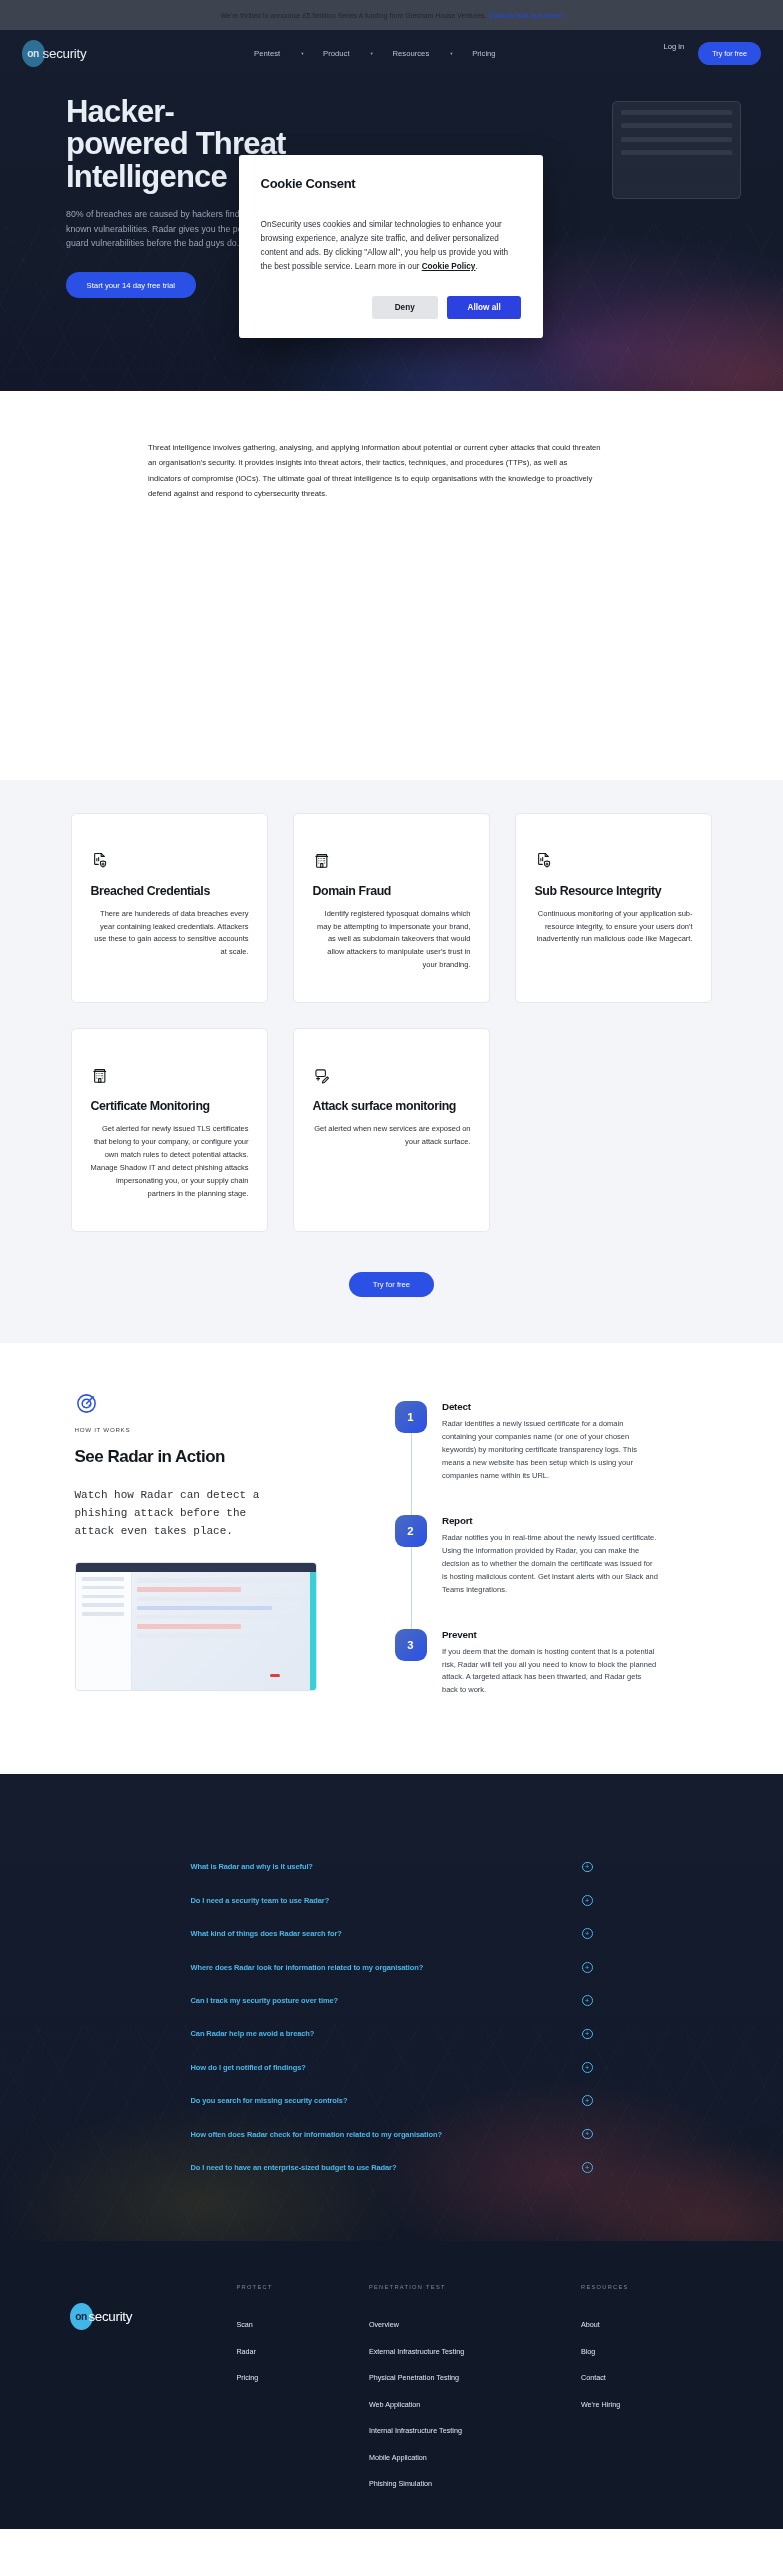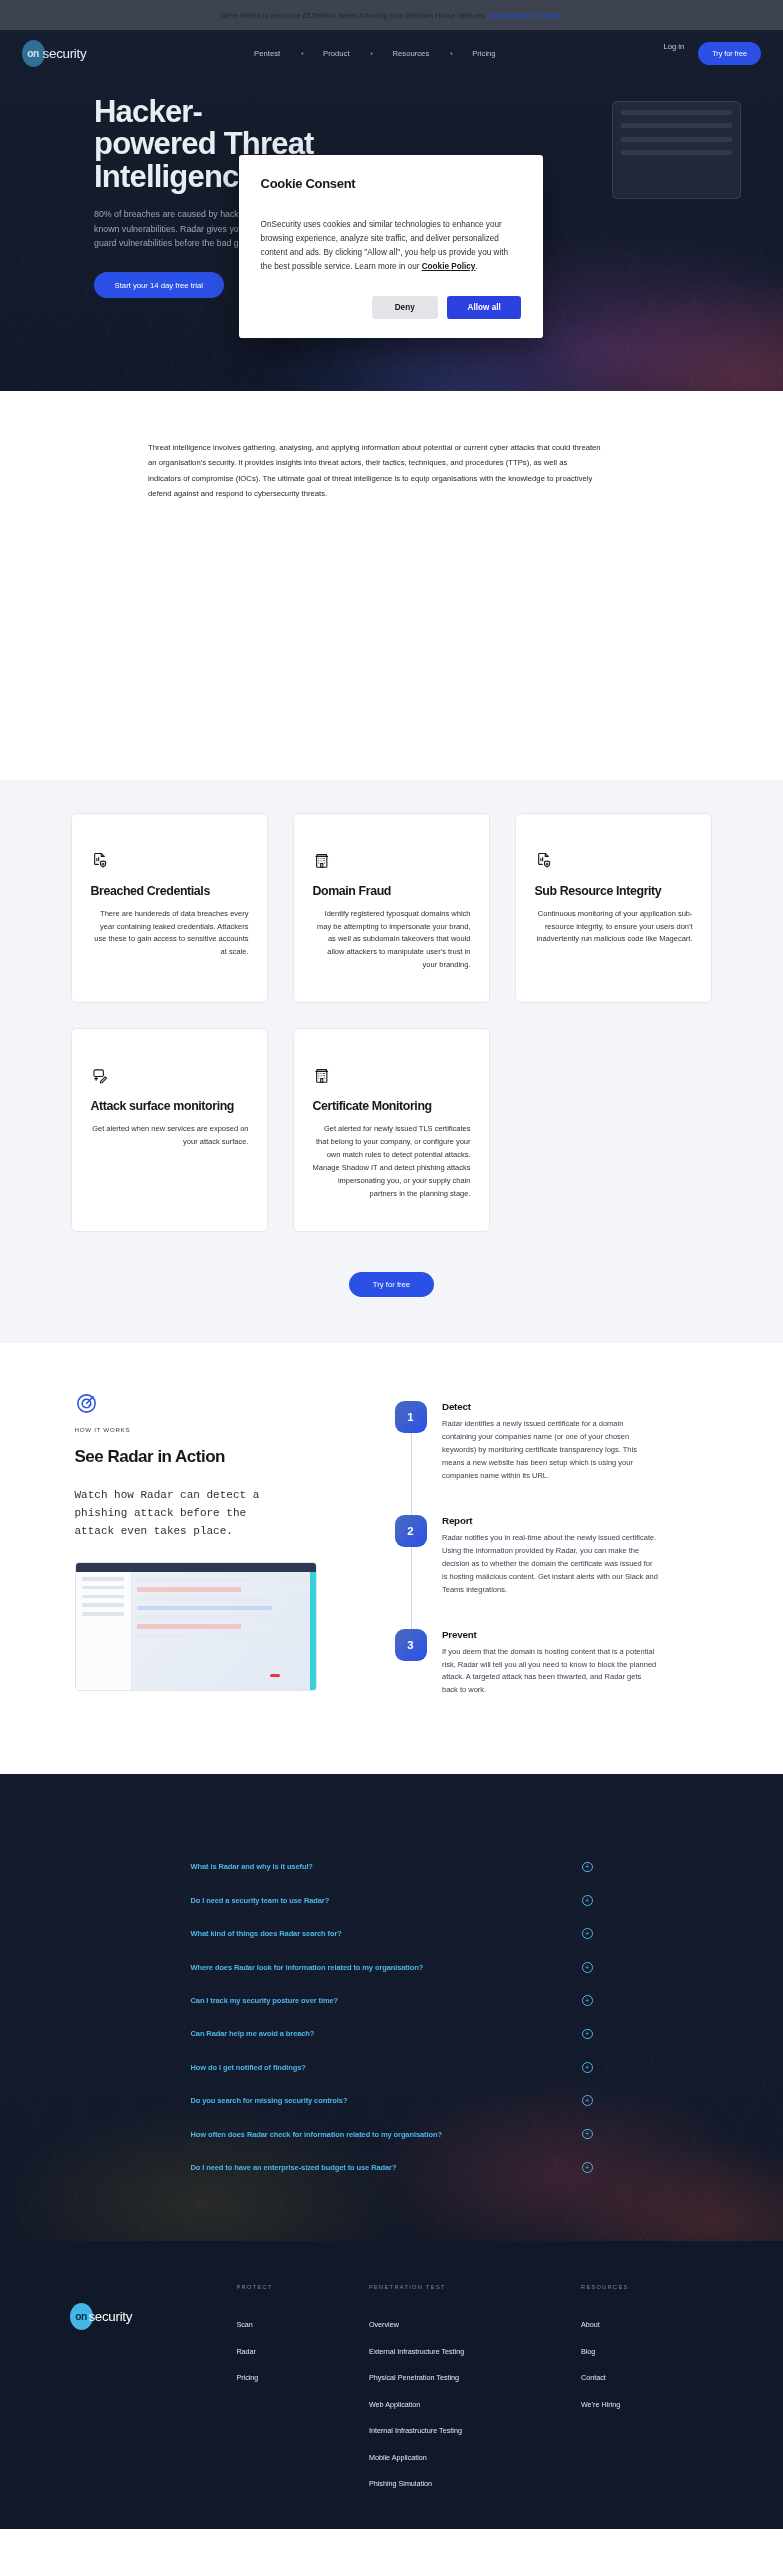--- a/index.html
+++ b/index.html
@@ -55,21 +55,21 @@
     cursor: pointer;
   }
   .caret { font-size: 4.6px; opacity: .8; }
   .nav-right { display: flex; align-items: flex-start; gap: 13.4px; }
   .login { color: #c6cfdb; font-size: 7.7px; cursor: pointer; }
   .btn-pill {
     background: #2b50e6; color: #fff; border: none;
     border-radius: 15.5px; padding: 6.7px 14.4px; font-size: 7.2px; font-weight: 500;
     cursor: pointer; font-family: inherit;
   }
-  .hero-body { padding: 18.5px 21.6px 0 66px; display: flex; position: relative; z-index: 2; margin-left: 28px; }
+  .hero-body { padding: 18.5px 21.6px 0 66px; display: flex; position: relative; z-index: 2; }
   .hero-left { width: 319px; }
   .hero-h1 {
     font-size: 31px; line-height: 1.06; font-weight: 800;
     color: #e9eef5; letter-spacing: -0.8px;
   }
   .hero-p {
     margin-top: 13.4px; font-size: 8.8px; line-height: 1.62; color: #9aa7b9; max-width: 258px;
   }
   .hero-cta {
     margin-top: 21.6px; background:#2b50e6; color:#fff; border:none; border-radius: 15.5px;
@@ -367,41 +367,41 @@
             <path d="M16.5 15v3M15 16.5h3"></path>
           </svg>
         </div>
         <div class="card-title">Sub Resource Integrity</div>
         <div class="card-text">Continuous monitoring of your application sub-resource integrity, to ensure your users don't inadvertently run malicious code like Magecart.</div>
       </div>
 
       <div class="card">
         <div class="card-icon">
           <svg viewBox="0 0 24 24" fill="none" stroke="currentColor" stroke-width="1.5" stroke-linecap="round" stroke-linejoin="round">
-            <rect x="4" y="4" width="13" height="9" rx="2"></rect>
-            <path d="M7 13v5M5 16h4"></path>
-            <path d="M13.5 19.5l6-6 1.8 1.8-6 6-2.4.6z"></path>
-          </svg>
-        </div>
-        <div class="card-title">Attack surface monitoring</div>
-        <div class="card-text">Get alerted when new services are exposed on your attack surface.</div>
-      </div>
-
-      <div class="card">
-        <div class="card-icon">
-          <svg viewBox="0 0 24 24" fill="none" stroke="currentColor" stroke-width="1.5" stroke-linecap="round" stroke-linejoin="round">
             <path d="M4 6h16"></path>
               <path d="M5.5 6V3.5h13V6"></path>
             <rect x="5" y="6" width="14" height="15" rx="1"></rect>
             <path d="M8 9h.01M11 9h.01M14 9h.01M16 9h.01M8 12h.01M11 12h.01M14 12h.01M16 12h.01M8 15h.01M16 15h.01"></path>
             <rect x="10.5" y="16" width="3" height="5"></rect>
           </svg>
         </div>
         <div class="card-title">Certificate Monitoring</div>
         <div class="card-text">Get alerted for newly issued TLS certificates that belong to your company, or configure your own match rules to detect potential attacks. Manage Shadow IT and detect phishing attacks impersonating you, or your supply chain partners in the planning stage.</div>
+      </div>
+
+      <div class="card">
+        <div class="card-icon">
+          <svg viewBox="0 0 24 24" fill="none" stroke="currentColor" stroke-width="1.5" stroke-linecap="round" stroke-linejoin="round">
+            <rect x="4" y="4" width="13" height="9" rx="2"></rect>
+            <path d="M7 13v5M5 16h4"></path>
+            <path d="M13.5 19.5l6-6 1.8 1.8-6 6-2.4.6z"></path>
+          </svg>
+        </div>
+        <div class="card-title">Attack surface monitoring</div>
+        <div class="card-text">Get alerted when new services are exposed on your attack surface.</div>
       </div>
 
     </div>
 
     <div class="try-wrap">
       <button class="try-btn">Try for free</button>
     </div>
   </div>
 
   <div class="how">

